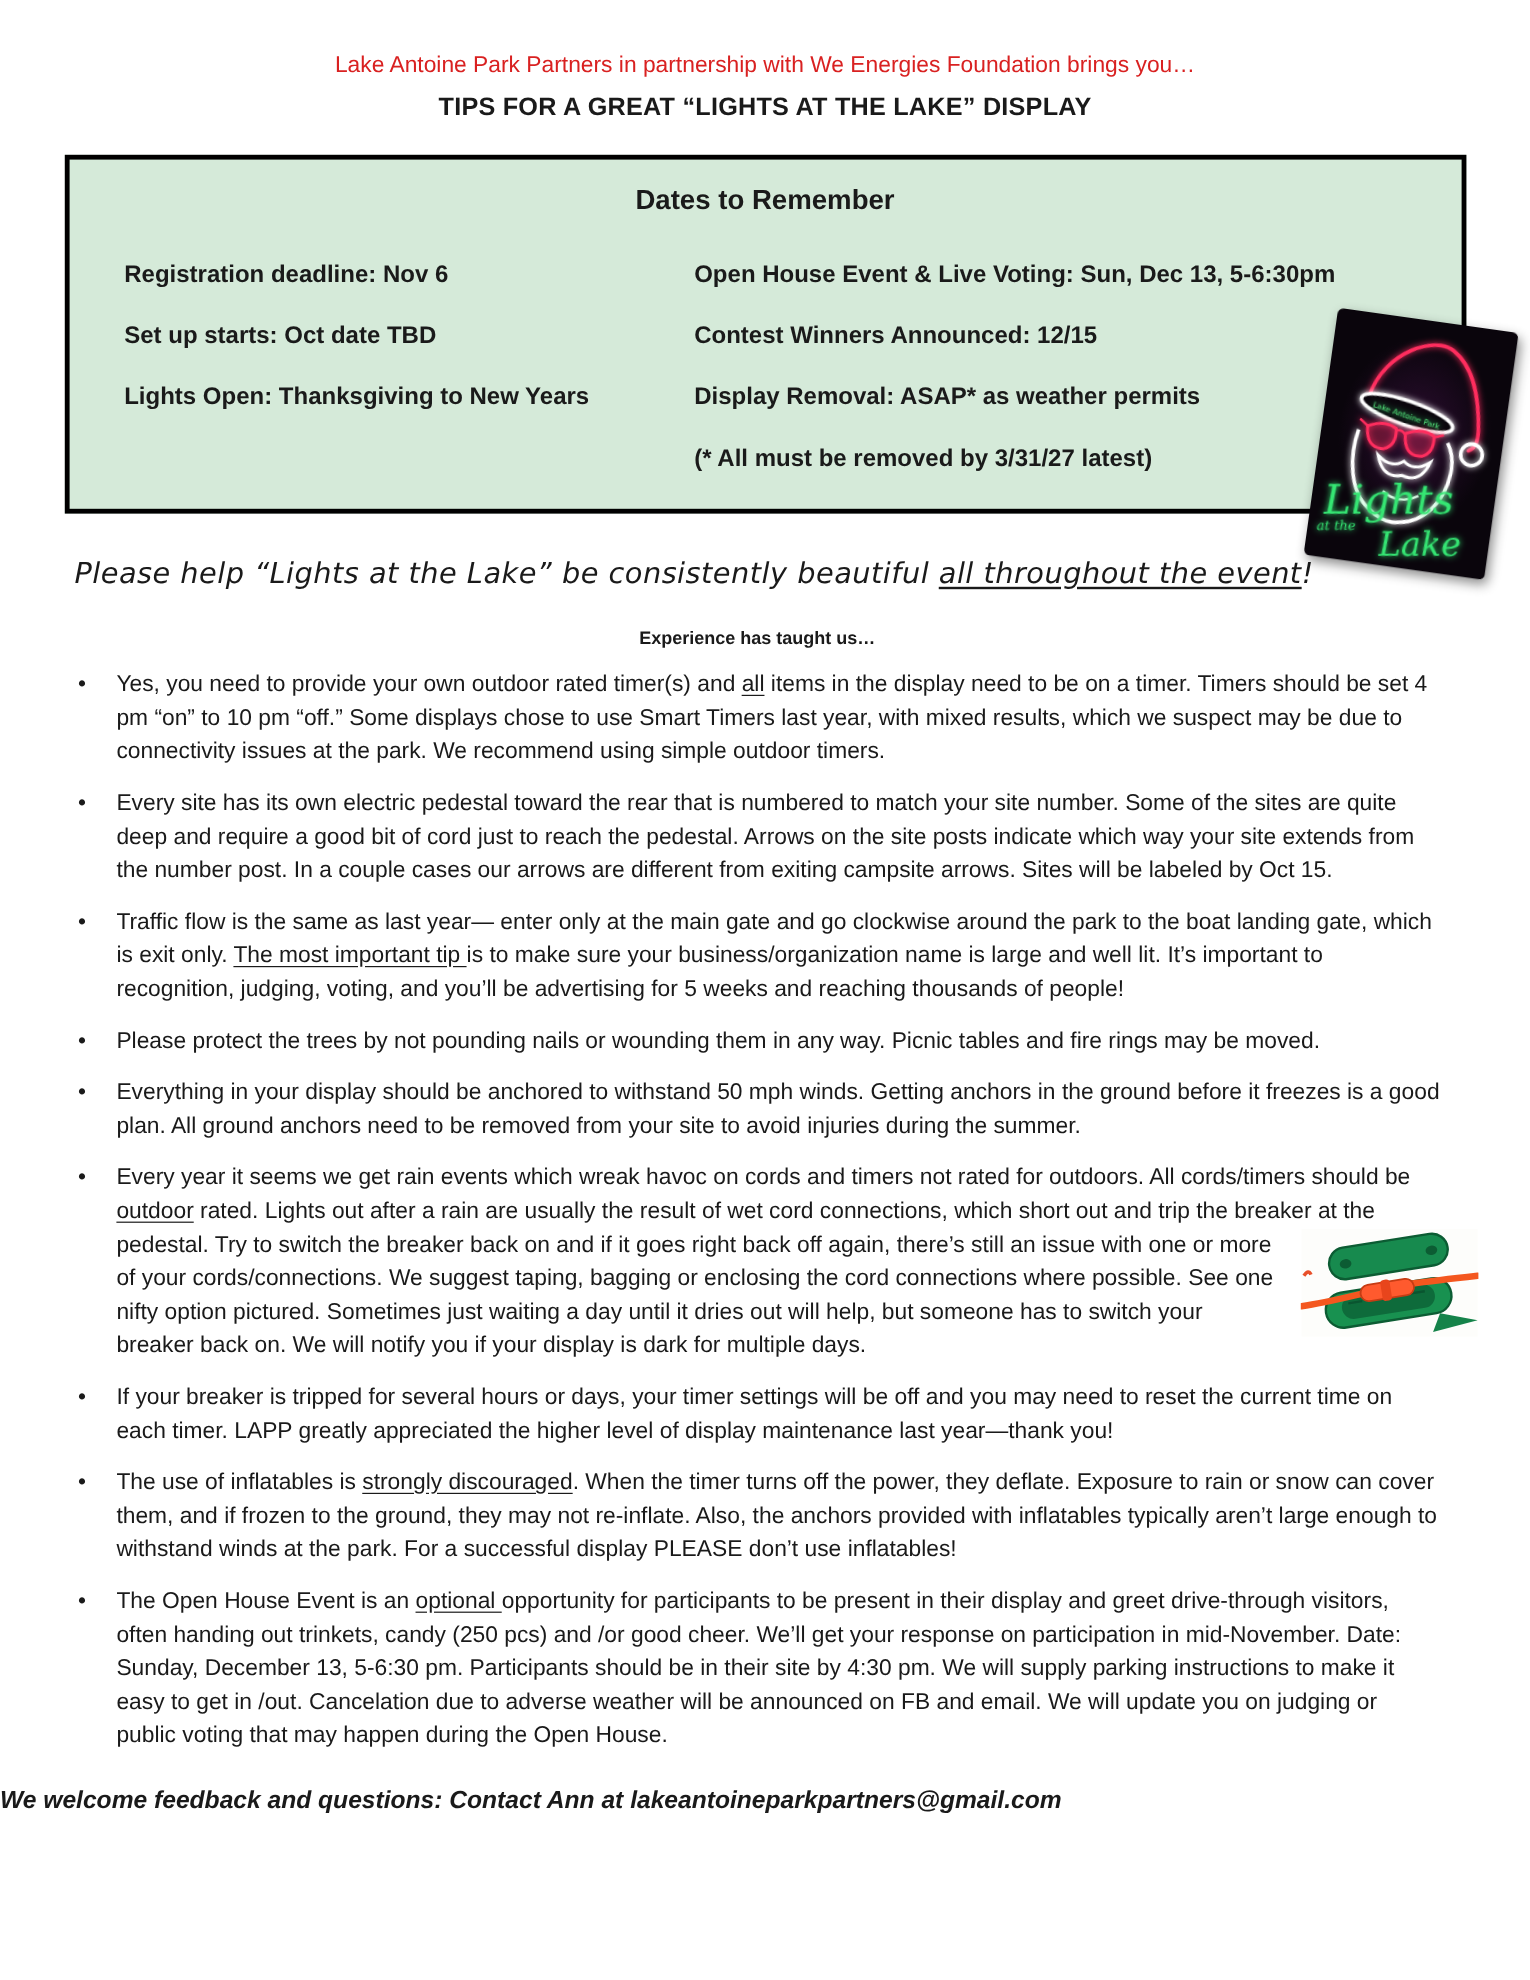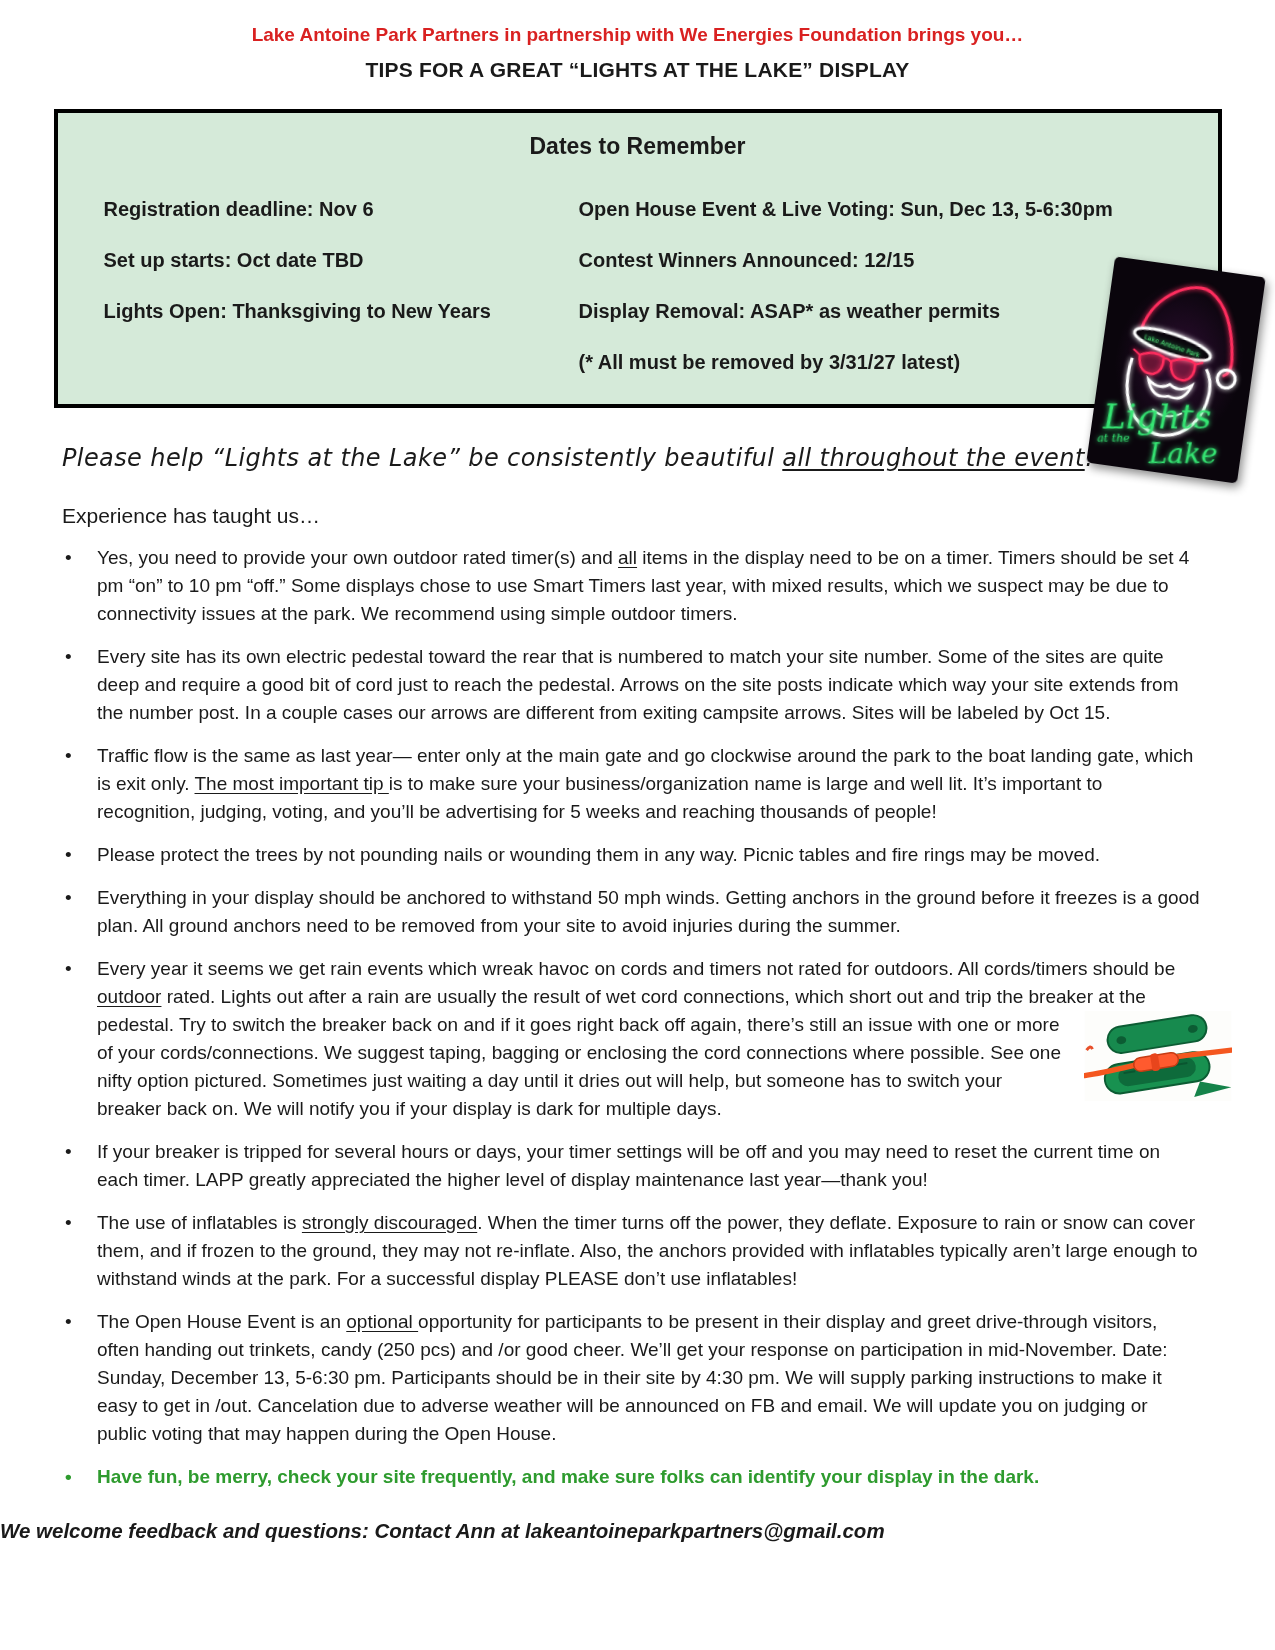--- a/index.html
+++ b/index.html
@@ -6,24 +6,24 @@
   .page {
     position:relative;
     width:1275px; height:1650px;
     margin:0 auto;
     background:#ffffff;
     font-family:"Liberation Sans", sans-serif;
     color:#1a1a1a;
     overflow:hidden;
   }
   .kicker {
-    padding-top:24px;
+    padding-top:44px;
     text-align:center;
     color:#d92121;
-    font-weight:bold;
+    font-weight:normal;
     font-size:19px;
   }
   .doc-title {
     text-align:center;
     font-size:21px;
     font-weight:800;
     margin-top:12px;
     letter-spacing:0.2px;
   }
   
@@ -70,22 +70,23 @@
   
   .script-line {
     margin:36px 75px 0 62px;
     font-family:"DejaVu Sans", sans-serif;
     font-style:italic;
     font-size:24px;
     letter-spacing:0.4px;
   }
   .exp-heading {
     margin:32px 75px 0 62px;
-    font-size:21px;
-    font-weight:normal;
+    font-size:15px;
+    font-weight:bold;
+    text-align:center;
   }
   
   .tips {
     list-style:none;
     margin:16px 75px 0 62px;
     padding:0;
   }
   .tips li {
     position:relative;
     padding-left:35px;
@@ -201,17 +202,16 @@
         <rect x="50" y="45" width="46" height="14" rx="7" fill="#ff5a2e" stroke="#c63c14" stroke-width="1.5"></rect>
         <rect x="68" y="43" width="8" height="18" rx="3" fill="#e8451c"></rect>
       </g>
       <path d="M2,40 q4,-6 6,-1" stroke="#e8502a" stroke-width="3" fill="none"></path>
     </svg>
   </span>
 <span>Every year it seems we get rain events which wreak havoc on cords and timers not rated for outdoors. All cords/timers should be </span><span class="u">outdoor</span><span> rated. Lights out after a rain are usually the result of wet cord connections, which short out and trip the breaker at the pedestal. Try to switch the breaker back on and if it goes right back off again, there’s still an issue with one or more of your cords/connections. We suggest taping, bagging or enclosing the cord connections where possible. See one nifty option pictured. Sometimes just waiting a day until it dries out will help, but someone has to switch your breaker back on. We will notify you if your display is dark for multiple days.</span></li>
       <li><span>If your breaker is tripped for several hours or days, your timer settings will be off and you may need to reset the current time on each timer. LAPP greatly appreciated the higher level of display maintenance last year—thank you!</span></li>
       <li><span>The use of inflatables is </span><span class="u">strongly discouraged</span><span>. When the timer turns off the power, they deflate. Exposure to rain or snow can cover them, and if frozen to the ground, they may not re-inflate.  Also, the anchors provided with inflatables typically aren’t large enough to withstand winds at the park. For a successful display PLEASE don’t use inflatables!</span></li>
       <li><span>The Open House Event is an </span><span class="u">optional </span><span>opportunity for participants to be present in their display and greet drive-through visitors, often handing out trinkets, candy (250 pcs) and /or good cheer.  We’ll get your response on participation in mid-November. Date: Sunday, December 13, 5-6:30 pm. Participants should be in their site by 4:30 pm. We will supply parking instructions to make it easy to get in /out. Cancelation due to adverse weather will be announced on FB and email. We will update you on judging or public voting that may happen during the Open House.</span></li>
-      <li class="green"><span>Have fun, be merry, check your site frequently, and make sure folks can identify your display in the dark.</span></li>
     </ul>
 
   <div class="footer">We welcome feedback and questions: Contact Ann at lakeantoineparkpartners@gmail.com</div>
 </div>
 
 </body></html>

